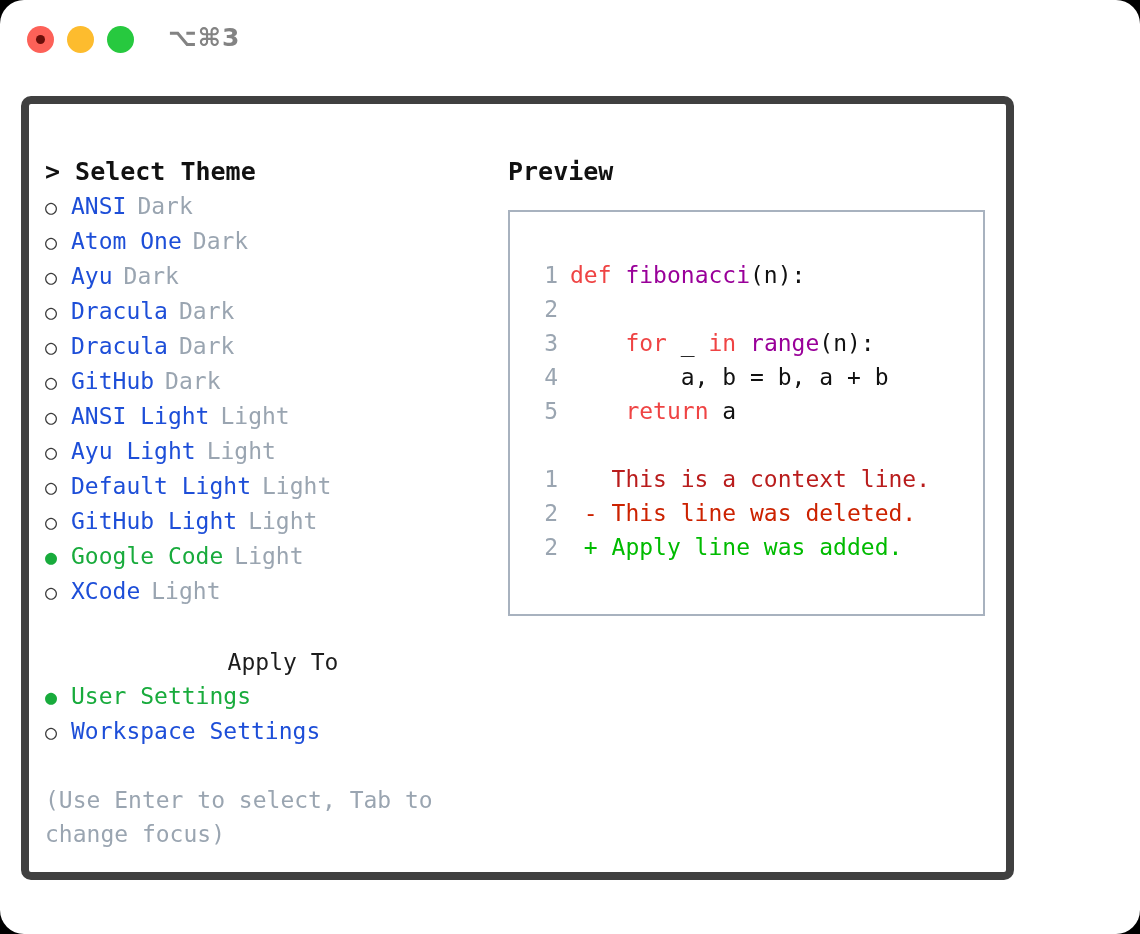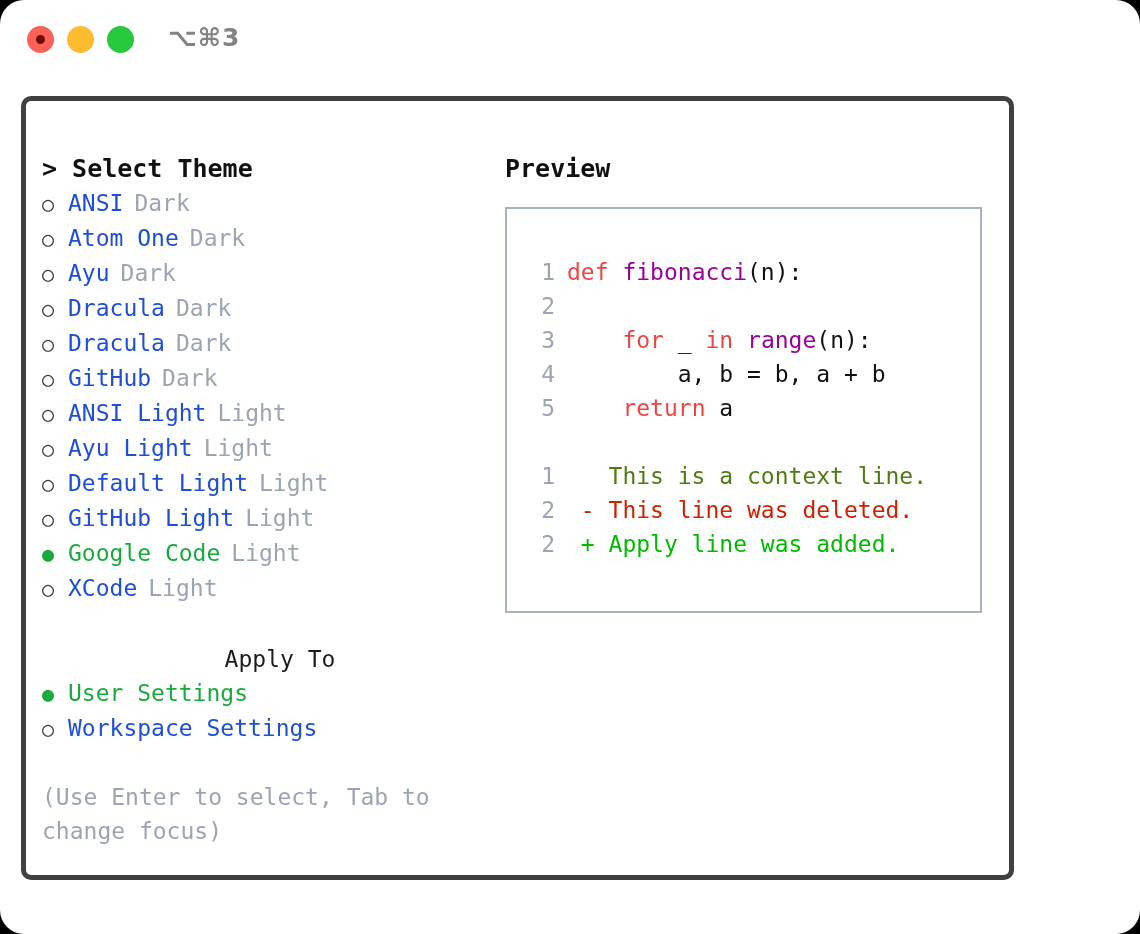--- a/index.html
+++ b/index.html
@@ -67,21 +67,21 @@
     letter-spacing: 1px;
     font-family: "DejaVu Sans", "Liberation Sans", sans-serif;
   }
 
   
   .panel {
     position: absolute;
     left: 21px; top: 96px;
     width: 993px;
     height: 784px;
-    border: 5px solid #404040;
+    border: 8px solid #404040;
     border-radius: 10px;
     box-sizing: border-box;
     background: #ffffff;
   }
 
   
   .left-col {
     position: absolute;
     left: 16px; top: 51px;
     width: 450px;
@@ -178,21 +178,21 @@
     text-align: right;
     color: #9aa5b1;
     margin-right: 12px;
   }
   .blank-line { height: 34px; }
 
   .tok-kw   { color: #ef4444; text-align: right; }
   .tok-fn   { color: #990099; }
   .tok-num  { color: #0b7272; }
   .tok-txt  { color: #111111; }
-  .tok-ctx  { color: #4d7c0f; }
+  .tok-ctx  { color: #b91c1c; }
   .tok-del  { color: #cc2200; }
   .tok-add  { color: #00bb00; }
 </style>
 </head>
 <body>
 
 <div class="window">
 
   <div class="titlebar">
     <div class="traffic">

